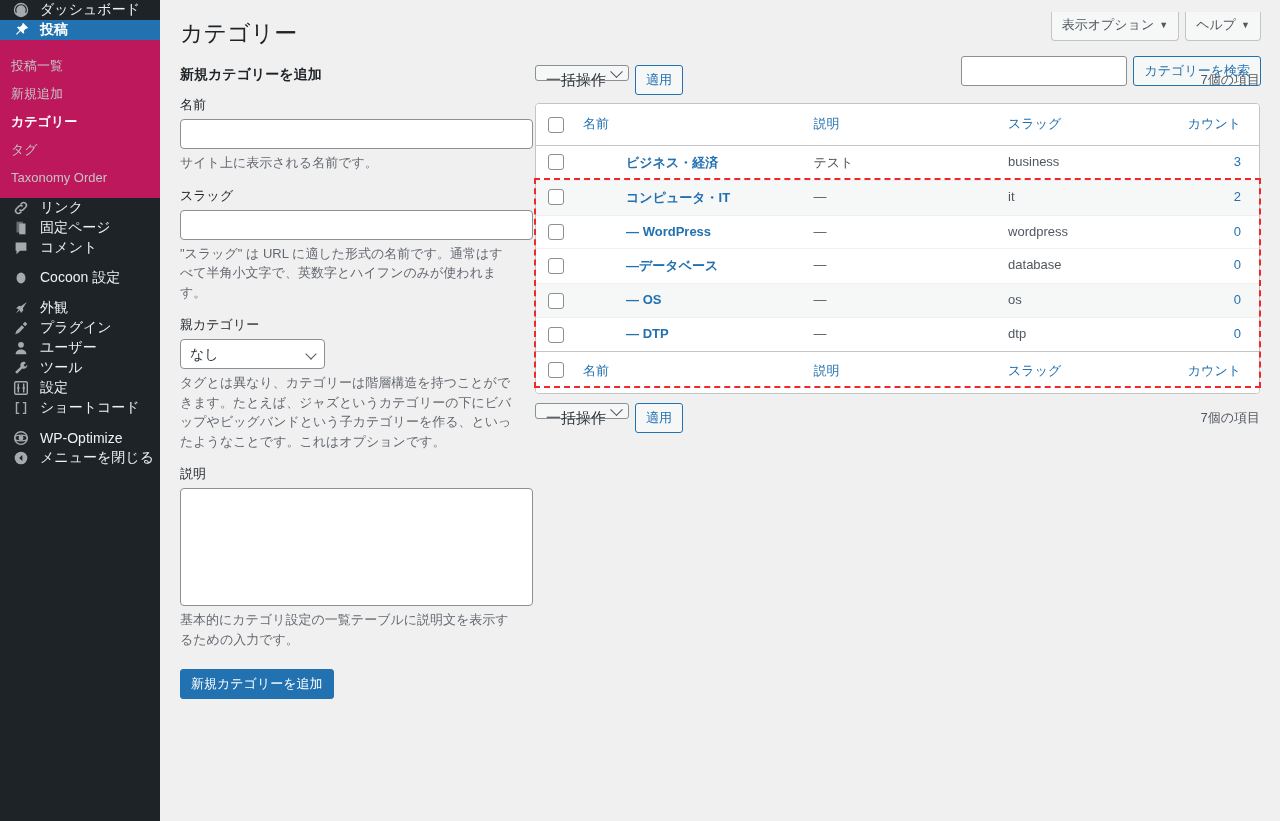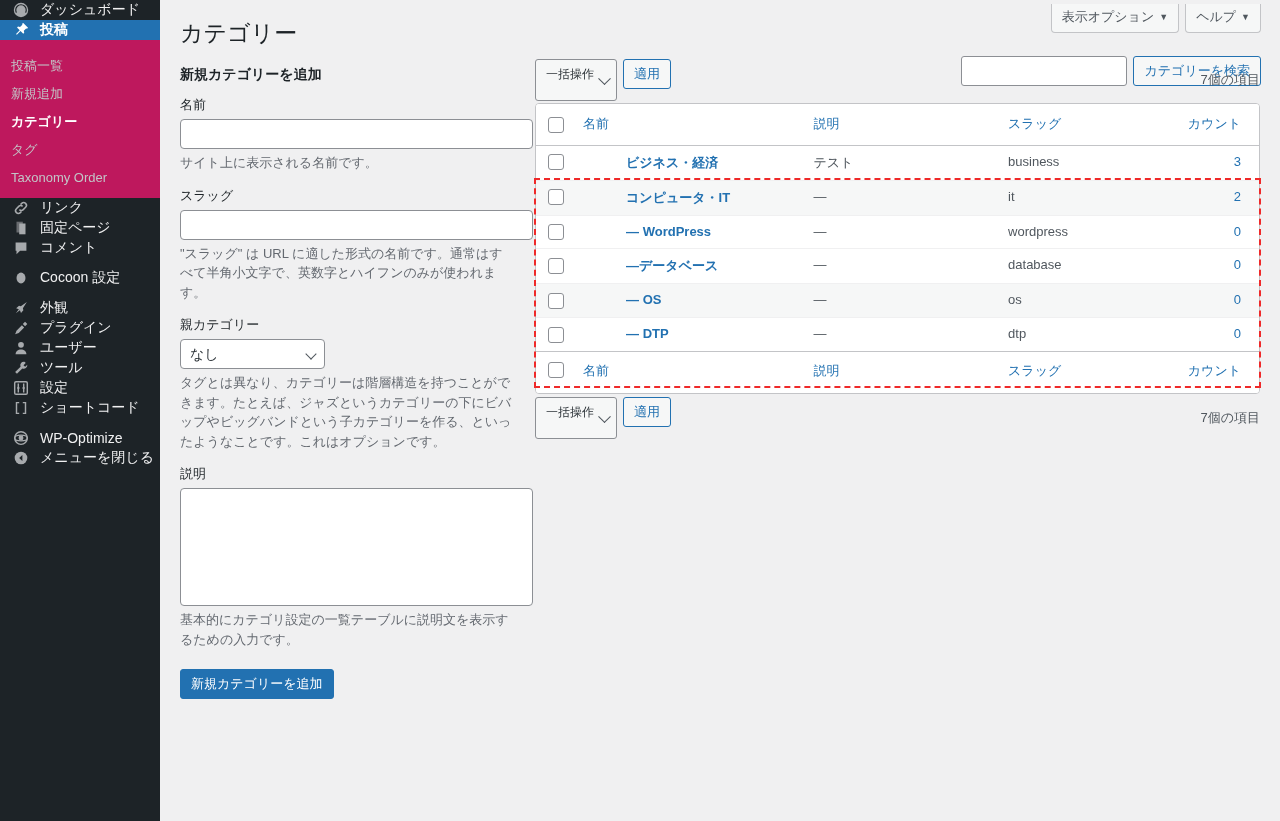--- a/index.html
+++ b/index.html
@@ -69,21 +69,21 @@
   
   .main {
     flex: 1;
     position: relative;
     background: #f0f0f1;
     padding: 0;
     overflow: hidden;
   }
   .screen-meta {
     position: absolute;
-    top: 4px; right: 19px;
+    top: 12px; right: 19px;
     display: flex; gap: 6px;
     z-index: 5;
   }
   .meta-btn {
     background: #f6f7f7;
     border: 1px solid #c3c4c7;
     border-top: none;
     border-radius: 0 0 4px 4px;
     padding: 5px 10px 6px 10px;
     font-size: 13px;
@@ -124,27 +124,27 @@
     color: #2271b1;
     border-radius: 3px;
     padding: 0 10px;
     font-size: 13px;
     cursor: pointer;
     font-family: inherit;
     line-height: 28px;
     white-space: nowrap;
   }
   .btn-plain {
-    height: 42px;
+    height: 16px;
     border: 1px solid #8c8f94;
     background: #f6f7f7;
     color: #2c3338;
     border-radius: 3px;
     padding: 0 22px 12px 10px;
-    font-size: 12px;
+    font-size: 15px;
     cursor: pointer;
     font-family: inherit;
     line-height: 28px;
     white-space: nowrap;
     position: relative;
   }
   .btn-plain .chev {
     position: absolute; right: 7px; top: 50%;
     transform: translateY(-50%);
     width: 9px; height: 9px;

